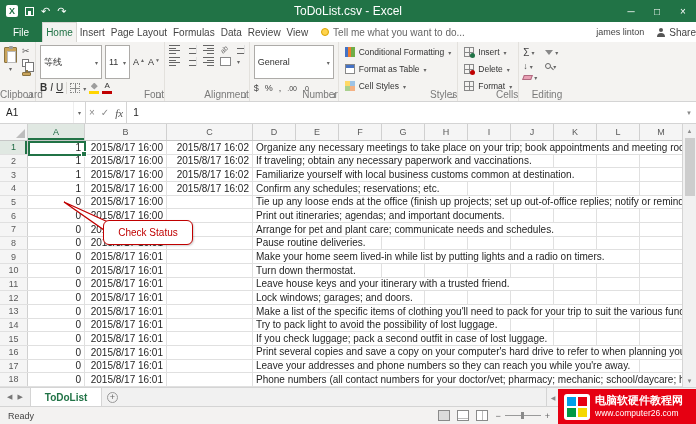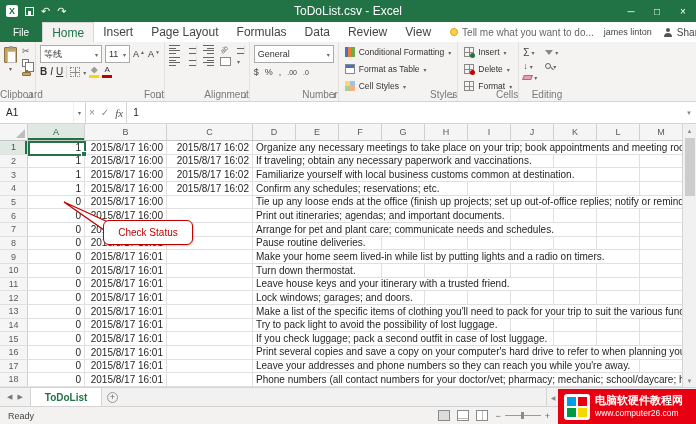--- a/index.html
+++ b/index.html
@@ -17,21 +17,21 @@
   .icon-save{width:9px;height:9px;border:1px solid #fff;position:relative;}
   .icon-save:after{content:"";position:absolute;left:2px;bottom:0;width:3px;height:4px;background:#fff;}
   .qglyph{font-size:11px;line-height:1;color:#fff;}
   .win-title{position:absolute;left:0;right:0;text-align:center;font-size:12px;color:#fff;pointer-events:none;}
   .win-controls{margin-left:auto;display:flex;align-items:center;height:100%;}
   .win-controls span{width:26px;height:100%;display:flex;align-items:center;justify-content:center;font-size:10px;}
 
   
   .tabrow{position:absolute;top:22px;left:0;right:0;height:20px;background:#fff;display:flex;align-items:stretch;}
   .ftab{background:#217346;color:#fff;padding:0 13px;display:flex;align-items:center;font-size:10px;}
-  .rtab{padding:0 9px;display:flex;align-items:center;color:#444;font-size:12px;white-space:nowrap;}
+  .rtab{padding:0 3px;display:flex;align-items:center;color:#444;font-size:10px;white-space:nowrap;}
   .rtab.active{color:#217346;background:#f4f3f1;border:1px solid #d8d6d2;border-bottom:none;}
   .tellme{display:flex;align-items:center;gap:4px;color:#666;padding:0 10px;font-size:10px;white-space:nowrap;}
   .bulb{width:8px;height:8px;border-radius:50%;background:#ffd34d;border:1px solid #d9a400;}
   .tabrow .spacer{flex:1;}
   .user{color:#444;font-size:9px;display:flex;align-items:center;padding-right:12px;white-space:nowrap;}
   .share{display:flex;align-items:center;gap:4px;color:#444;font-size:10px;}
   .person{width:9px;height:9px;position:relative;}
   .person:before{content:"";position:absolute;top:0;left:2.5px;width:4px;height:4px;border-radius:50%;background:#555;}
   .person:after{content:"";position:absolute;bottom:0;left:0.5px;width:8px;height:4px;border-radius:4px 4px 0 0;background:#555;}
 
@@ -52,21 +52,21 @@
   .clipboard-icon:after{content:"";position:absolute;left:3.5px;top:-2px;width:4px;height:3px;background:#9b9b9b;border-radius:1px;}
   .clip-col{display:flex;flex-direction:column;gap:3px;padding-top:2px;}
   .ic{font-size:9px;line-height:1;color:#555;}
   .copy-icon{width:7px;height:8px;border:1px solid #777;background:#fff;position:relative;}
   .copy-icon:after{content:"";position:absolute;left:2px;top:2px;width:7px;height:8px;border:1px solid #777;background:#fff;}
   .brush-icon{width:9px;height:4px;background:#c9a35a;border:1px solid #8a7340;border-radius:1px;position:relative;margin-top:2px;}
   .brush-icon:after{content:"";position:absolute;left:3px;top:-3px;width:2px;height:3px;background:#8a7340;}
   
   .frow{display:flex;align-items:center;gap:3px;}
   .combo{background:#fff;border:1px solid #adaba8;height:15px;display:flex;align-items:center;
-         padding:8px 3px;font-size:9px;color:#333;}
+         padding:16px 3px;font-size:9px;color:#333;}
   .combo .arr{margin-left:auto;padding-left:3px;}
   .w62{width:62px;} .w25{width:25px;} .w80{width:80px;}
   .fbtn{font-size:9px;color:#333;display:flex;align-items:flex-start;line-height:1;}
   .fbtn .tiny{font-size:5px;margin-left:1px;color:#666;}
   .fmt-glyph{font-size:10px;color:#333;line-height:1;}
   .vline{width:1px;height:12px;background:#dcdad6;}
   .under-stack{display:flex;flex-direction:column;align-items:center;line-height:1;}
   .cbar{width:10px;height:3px;margin-top:1px;}
   .bord{width:10px;height:10px;border:1px dotted #888;
         background:linear-gradient(#888,#888) center/100% 1px no-repeat,

